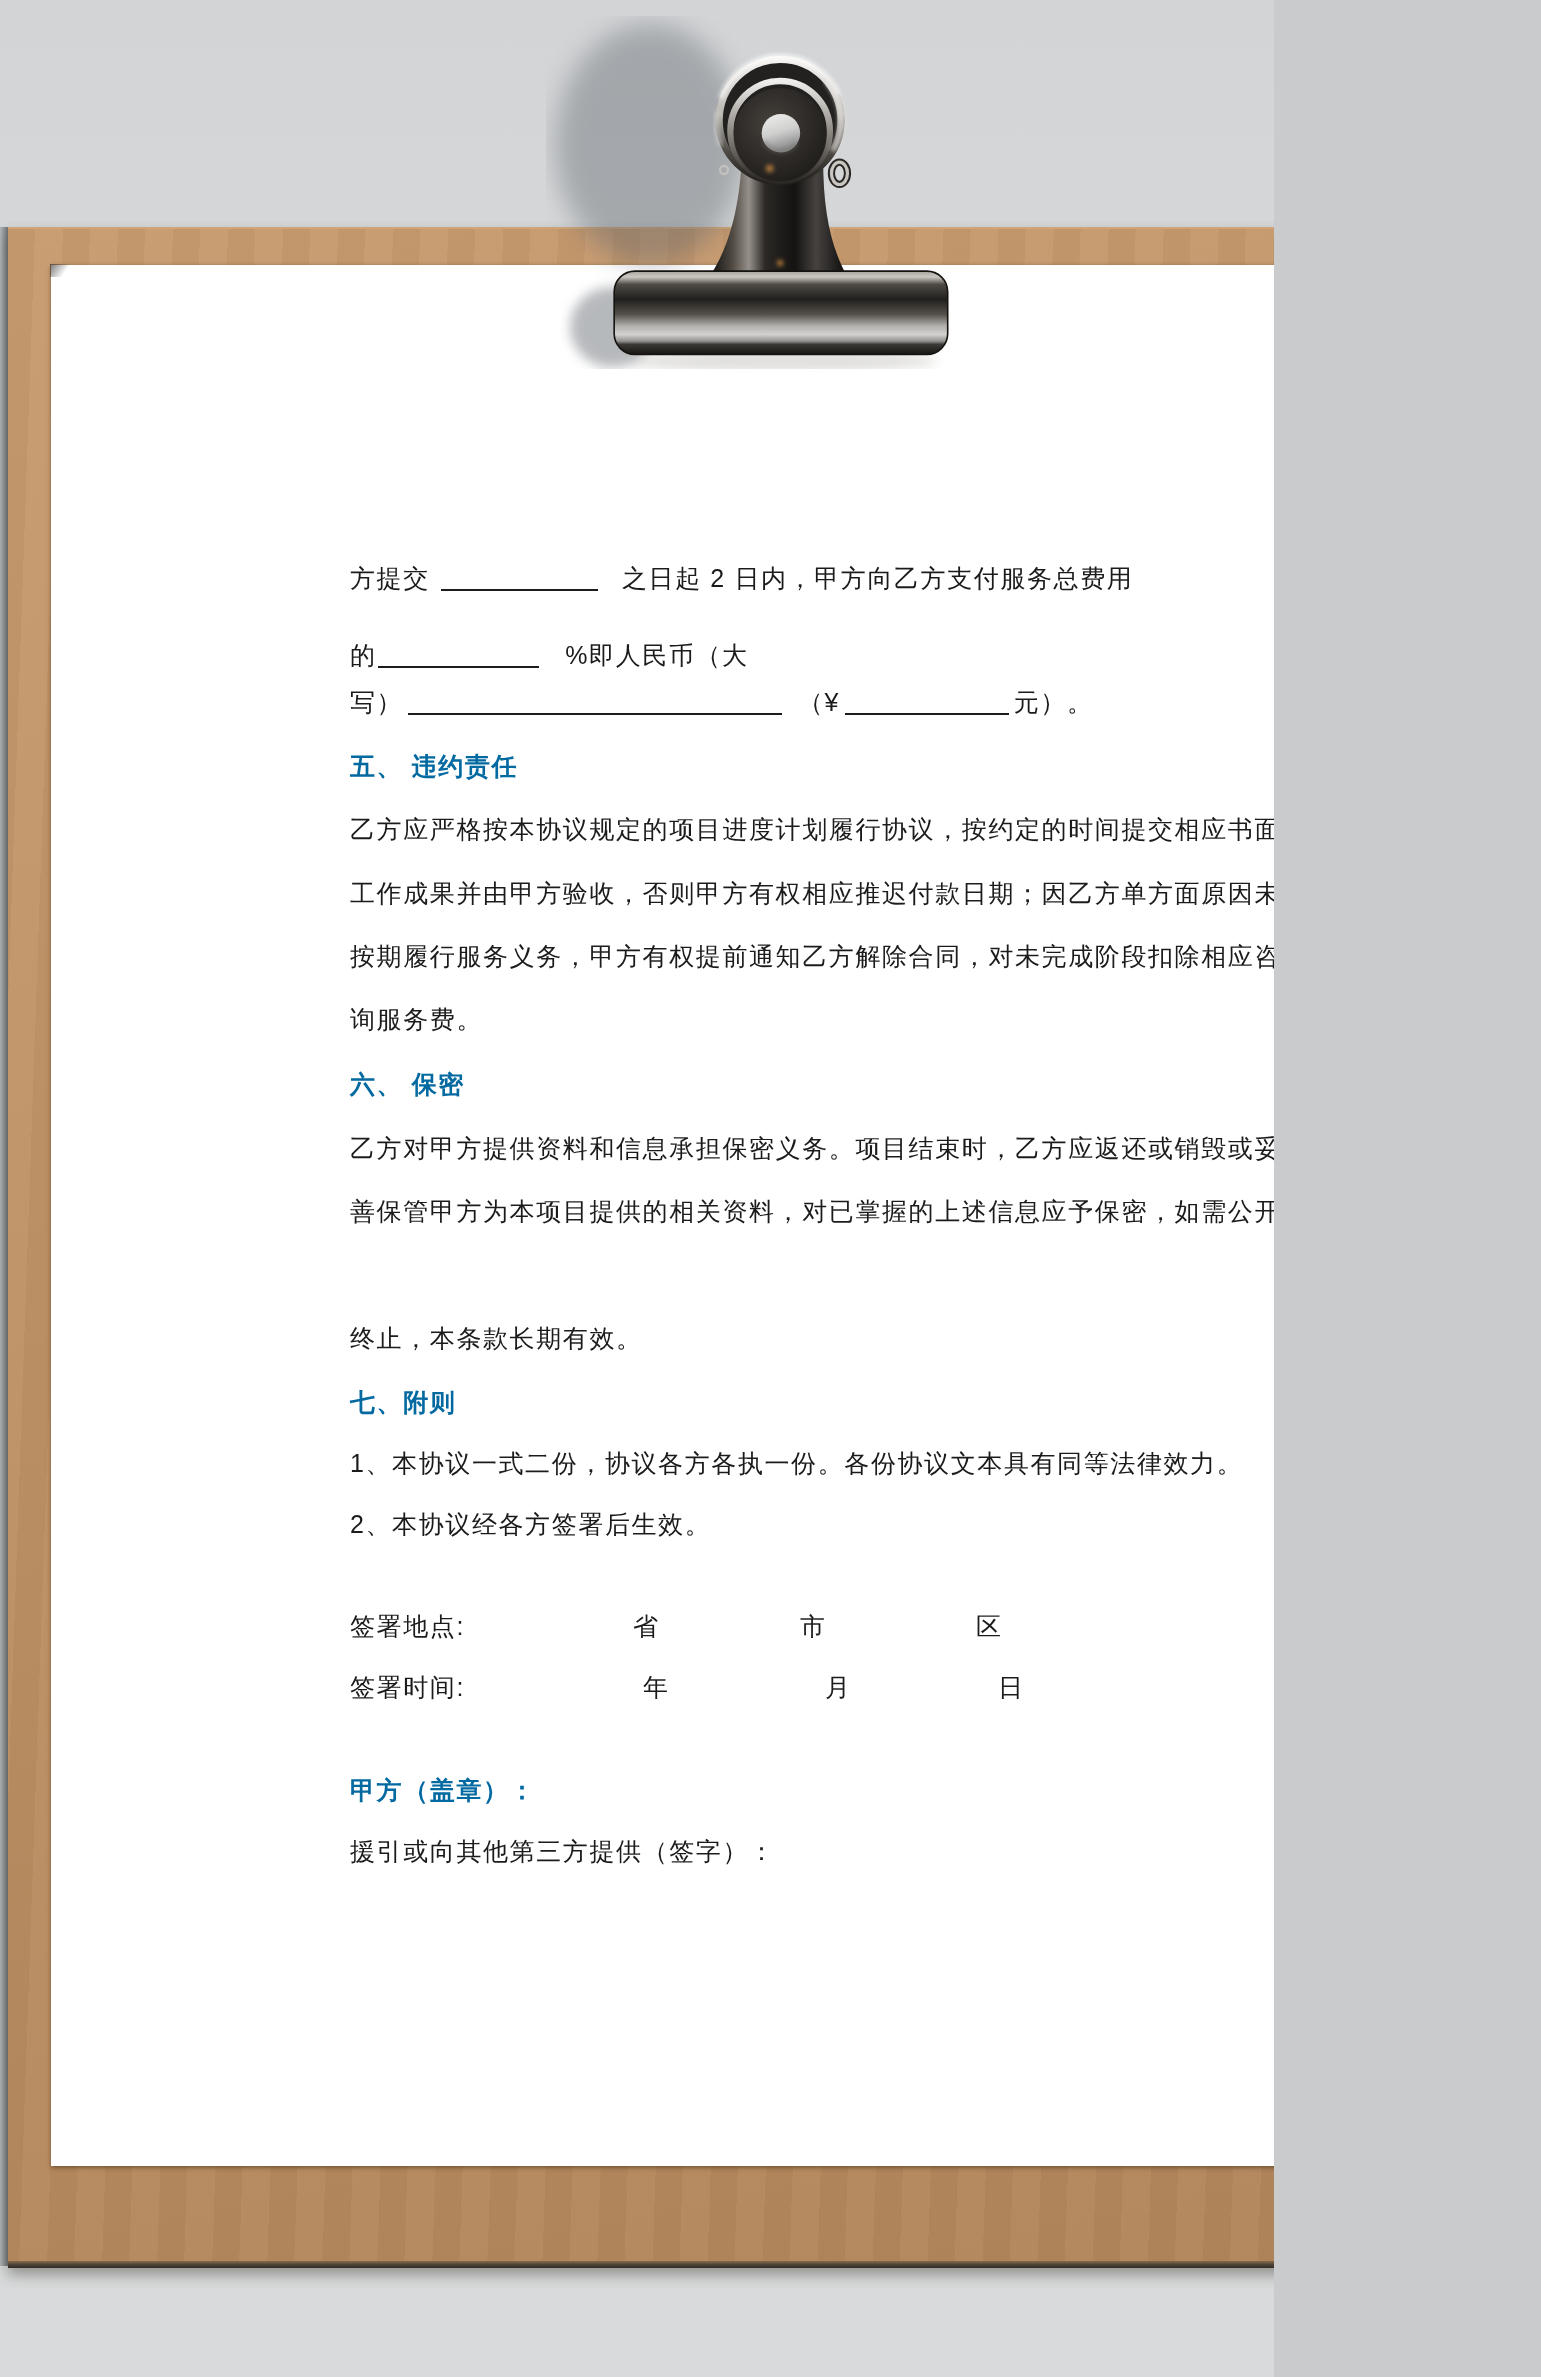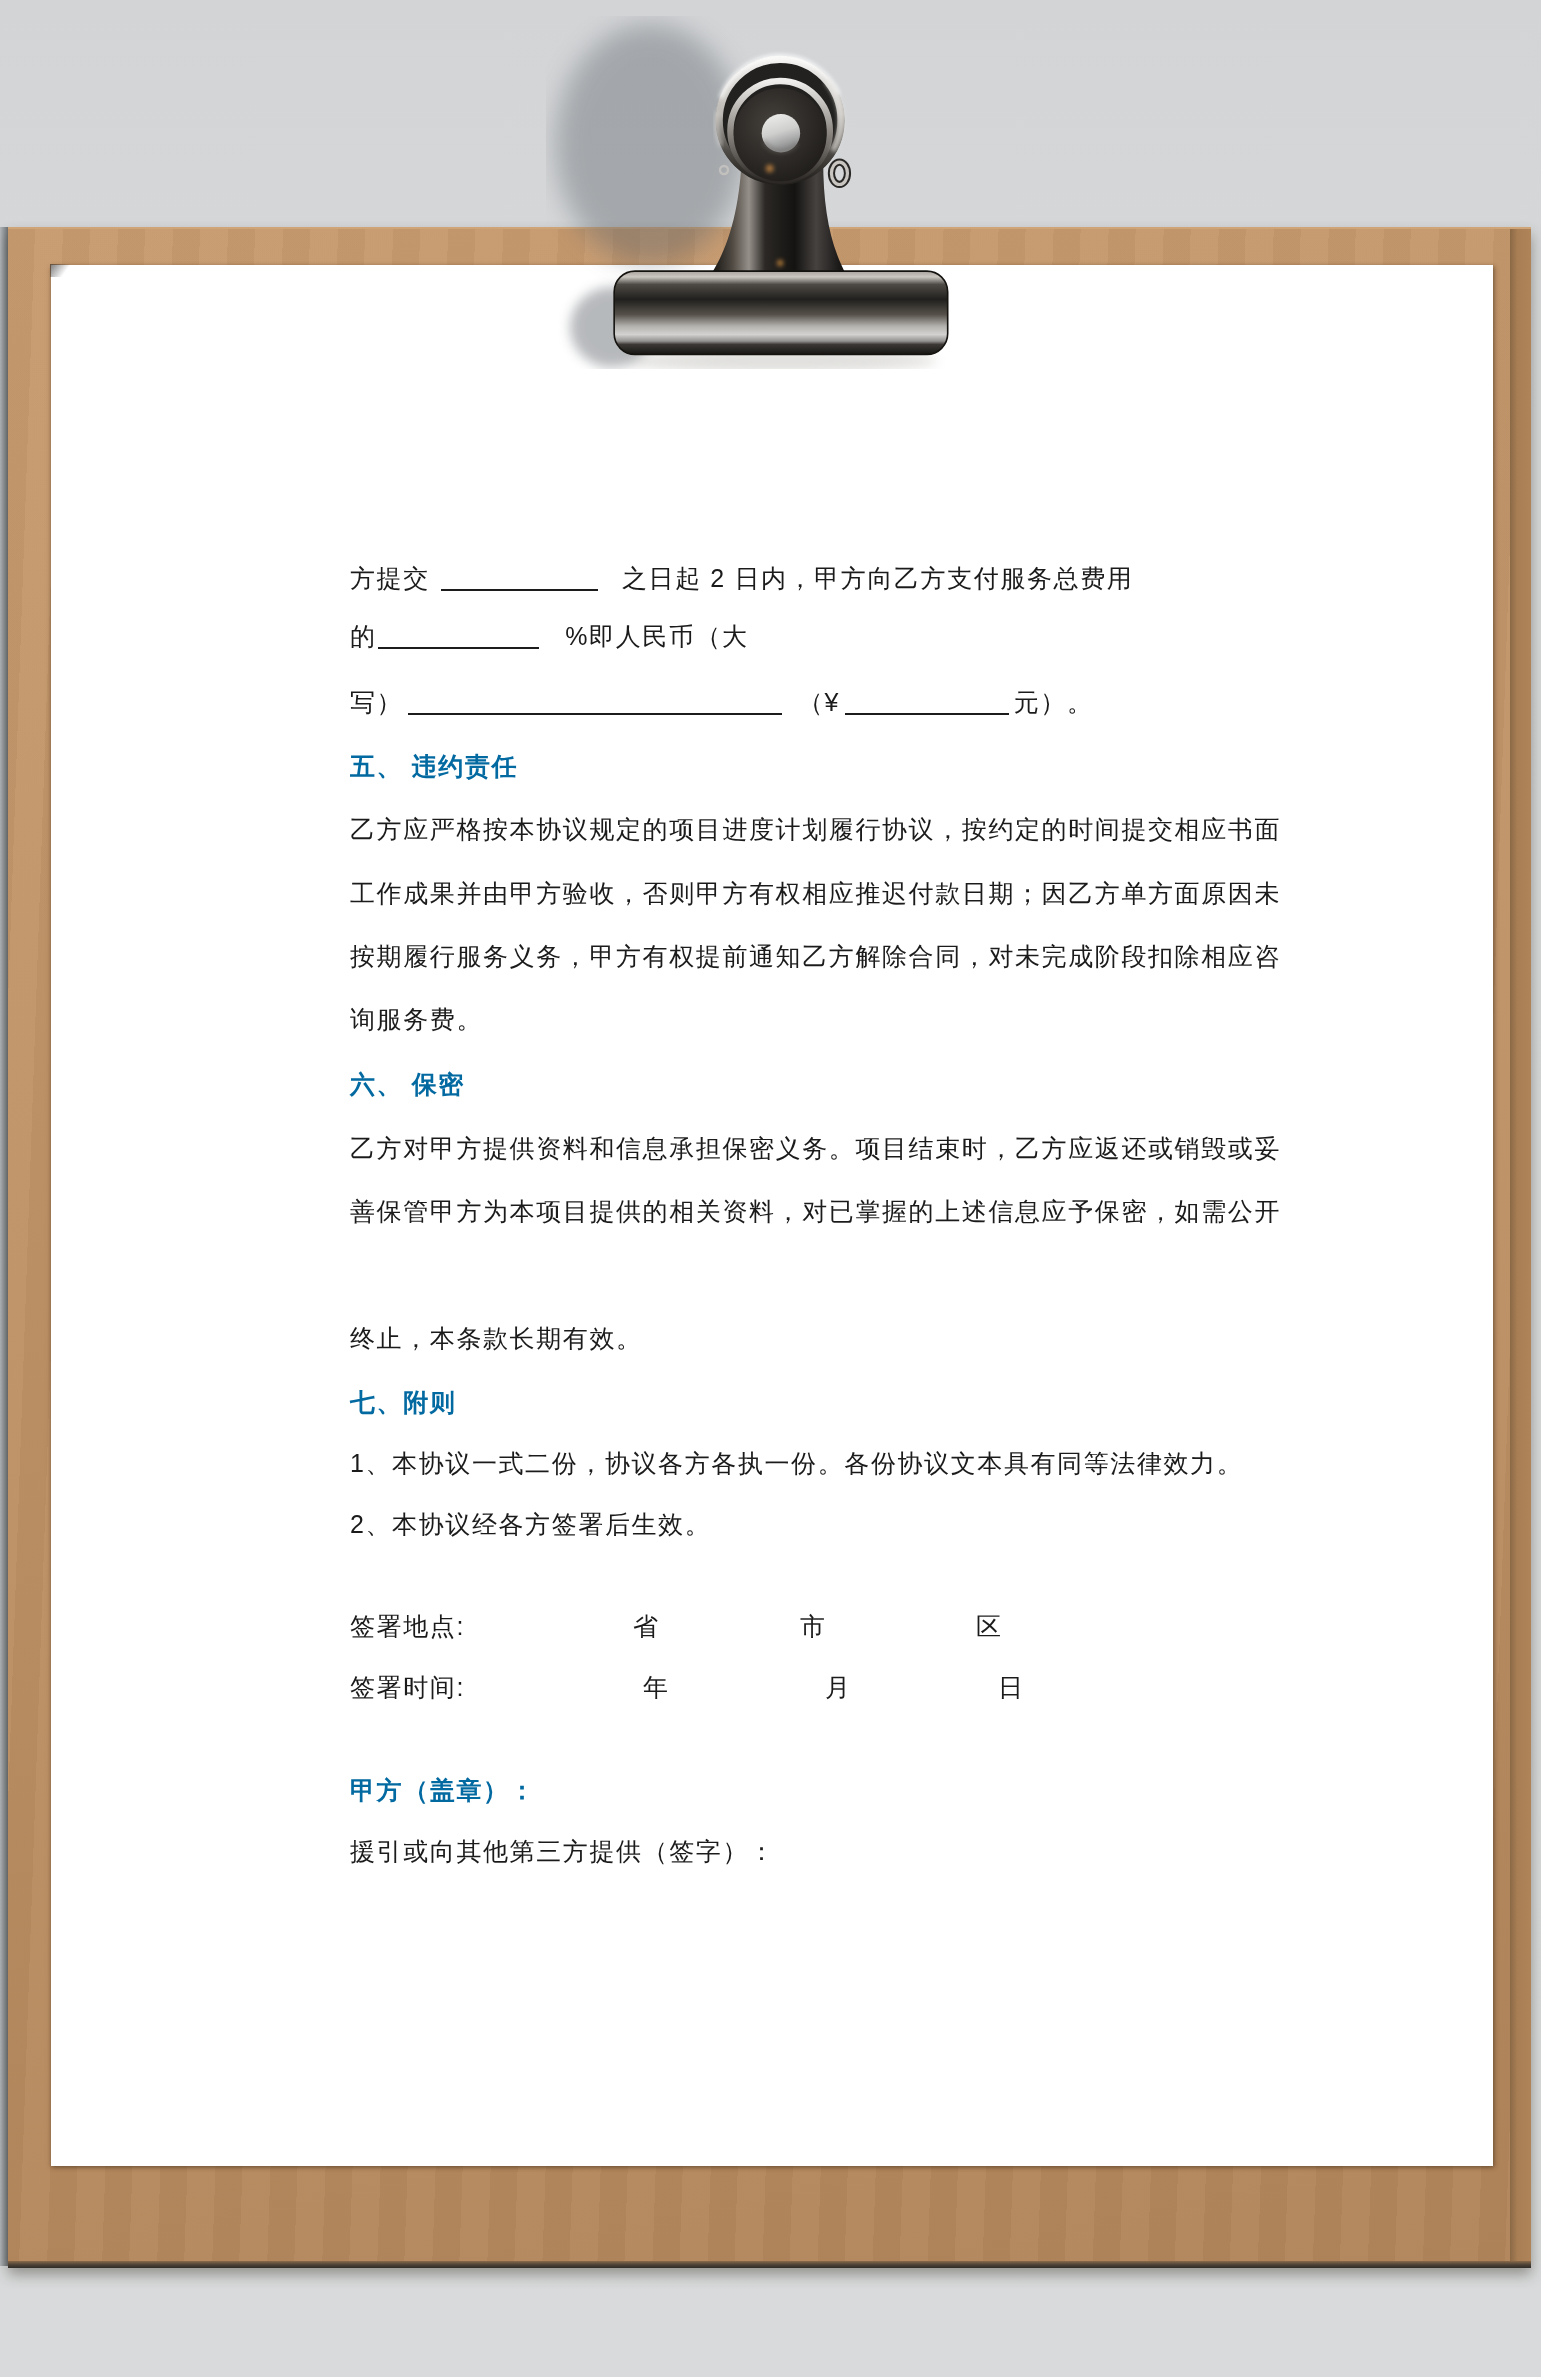--- a/index.html
+++ b/index.html
@@ -1,17 +1,17 @@
 <!DOCTYPE html>
 <html style="font-size:13px"><head>
 <meta charset="utf-8">
 <style>
   html,body{margin:0;padding:0;background:#c9cbcd;}
   .scene{
-    position:relative;width:1541px;height:2377px;overflow:hidden;
+    position:relative;width:1274px;height:2377px;overflow:hidden;
     font-family:"Liberation Sans",sans-serif;
     background:linear-gradient(180deg,#d2d4d6 0%,#d6d8d9 15%,#d8dadb 100%);
   }
   
   .wall-shade-left{
     position:absolute;left:0;top:227px;width:9.6px;height:2039px;
     background:linear-gradient(90deg,#b4b7ba 0%,#84898d 55%,#5e6163 100%);
   }
   .board{
     position:absolute;left:8px;top:227px;width:1523px;height:2039px;
@@ -66,21 +66,21 @@
     <div class="board-side-right"></div>
     <div class="board-edge-bottom"></div>
   </div>
 
   <div class="paper">
     <div class="corner-notch"></div>
 
     <div class="line" style="top:297px">
       <span>方提交</span><span class="blank b1"></span><span>之日起 2 日内，甲方向乙方支付服务总费用</span>
     </div>
-    <div class="line" style="top:355px">
+    <div class="line" style="top:374px">
       <span>的</span><span class="blank b2"></span><span>%即人民币（大</span>
     </div>
     <div class="line" style="top:421px">
       <span>写）</span><span class="blank b3"></span><span>（¥</span><span class="blank b4"></span><span>元）。</span>
     </div>
 
     <div class="line hd" style="top:485px">五、 违约责任</div>
     <div class="line" style="top:548px">乙方应严格按本协议规定的项目进度计划履行协议，按约定的时间提交相应书面</div>
     <div class="line" style="top:612px">工作成果并由甲方验收，否则甲方有权相应推迟付款日期；因乙方单方面原因未</div>
     <div class="line" style="top:675px">按期履行服务义务，甲方有权提前通知乙方解除合同，对未完成阶段扣除相应咨</div>

